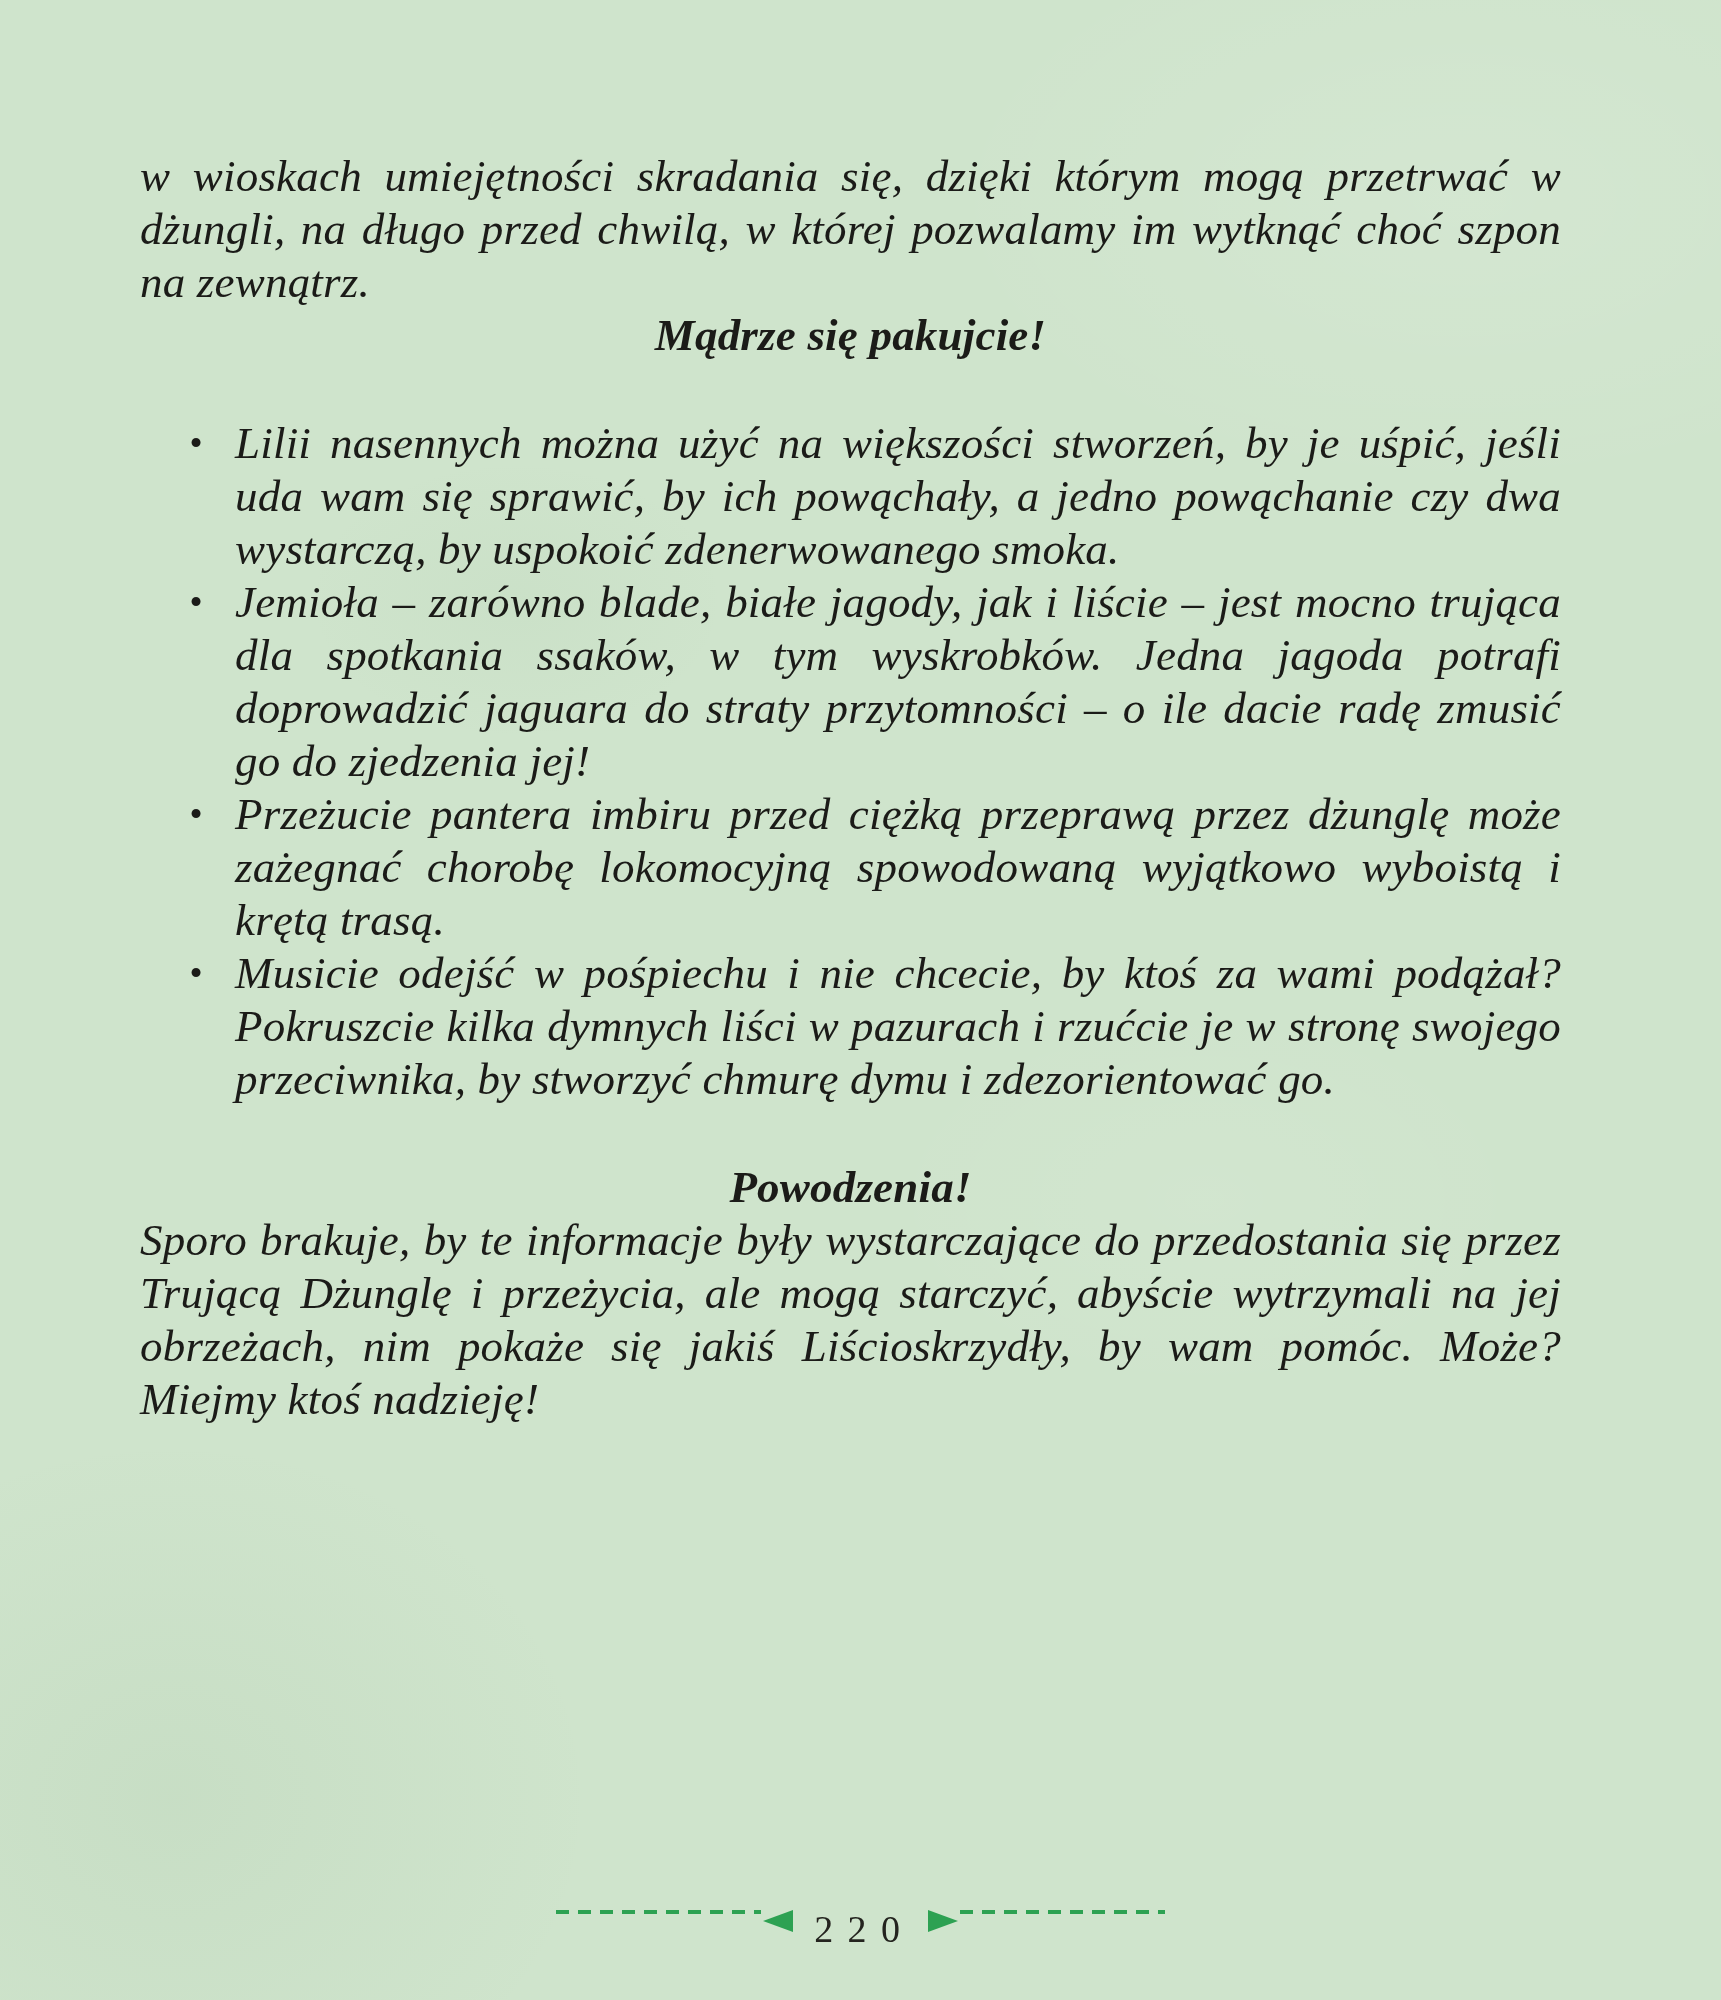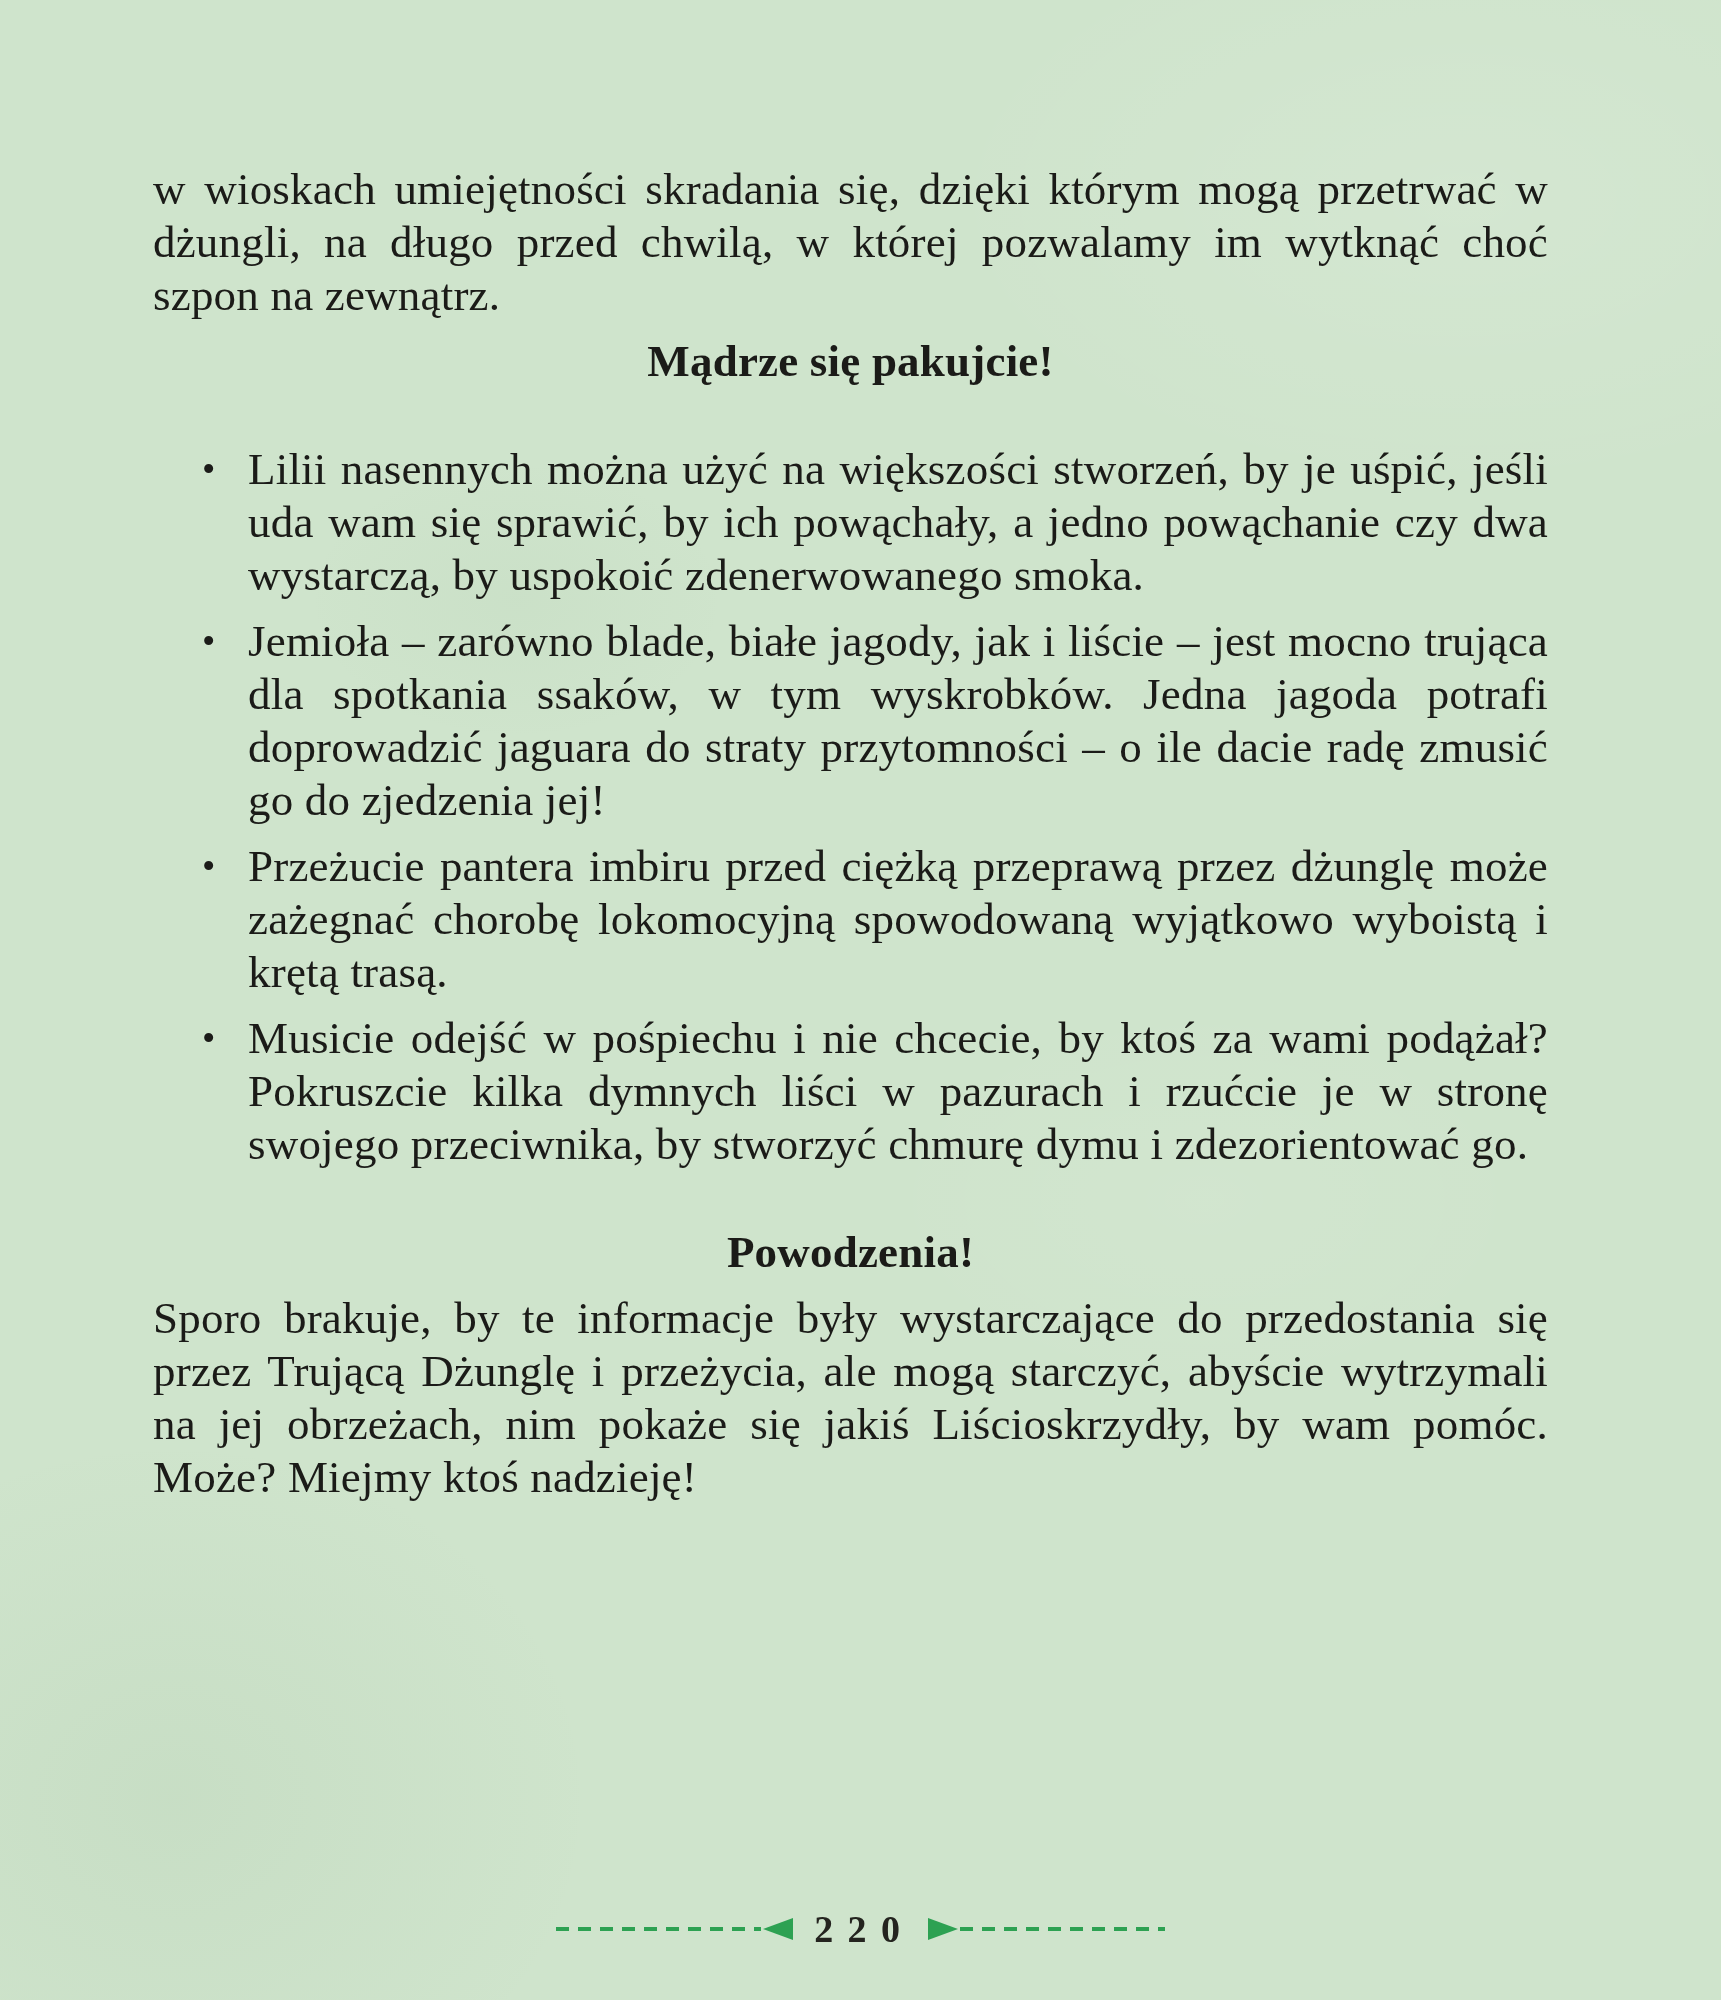--- a/index.html
+++ b/index.html
@@ -26,25 +26,26 @@
   .content {
     position: absolute;
     left: 140px;
     right: 160px;
     top: 150px;
     color: #1b1b18;
   }
   .content p,
   .content h2,
   .content li {
-    margin: 13px;
+    margin: 0;
     font-size: 45px;
     line-height: 53px;
     text-align: justify;
     letter-spacing: 0.2px;
+    font-style: italic;
   }
   .content h2 {
     font-weight: bold;
     text-align: center;
   }
   .heading-gap {
     margin-top: 42px;
   }
   ul.tips {
     list-style: none;
@@ -61,23 +62,22 @@
     font-size: 38px;
     line-height: 53px;
     text-align: left;
   }
   .footer {
     position: absolute;
     left: 0;
     right: 0;
     bottom: 52px;
     display: flex;
-    align-items: center;
+    align-items: flex-start;
     justify-content: center;
-    font-weight: bold;
   }
   .ornament-line {
     width: 205px;
     height: 4px;
     background-image: repeating-linear-gradient(90deg,
       #2da152 0px, #2da152 13px,
       rgba(45,161,82,0) 13px, rgba(45,161,82,0) 22px);
   }
   .ornament-line.left  { margin-right: 2px; }
   .ornament-line.right { margin-left: 2px; }

